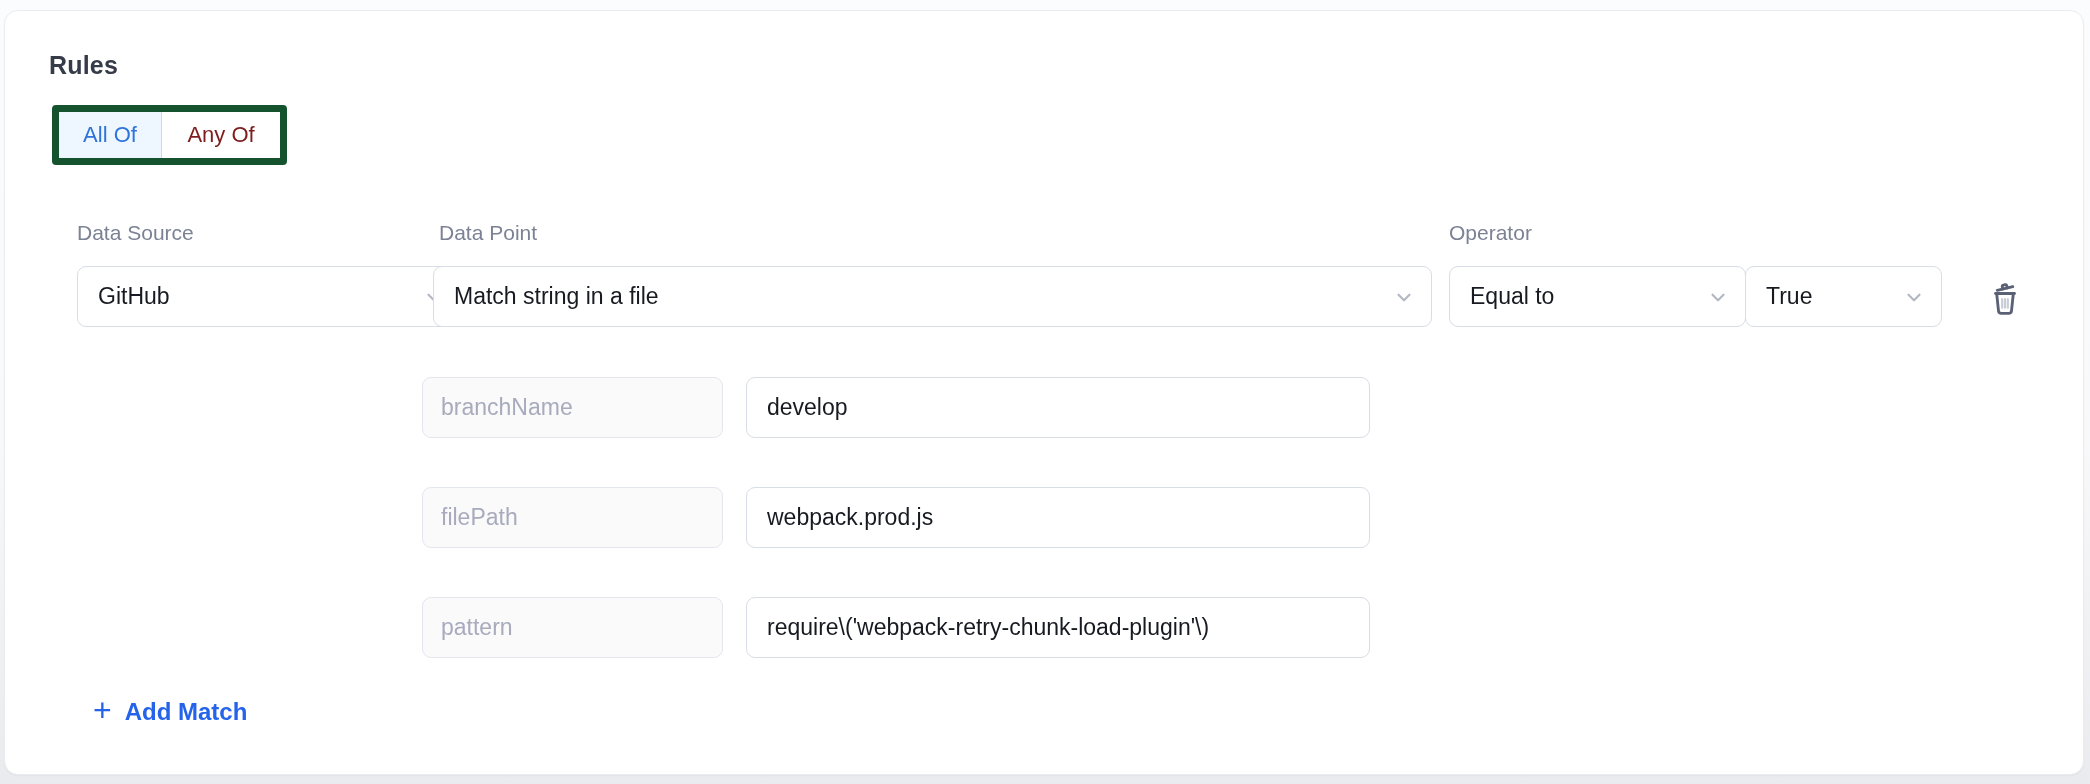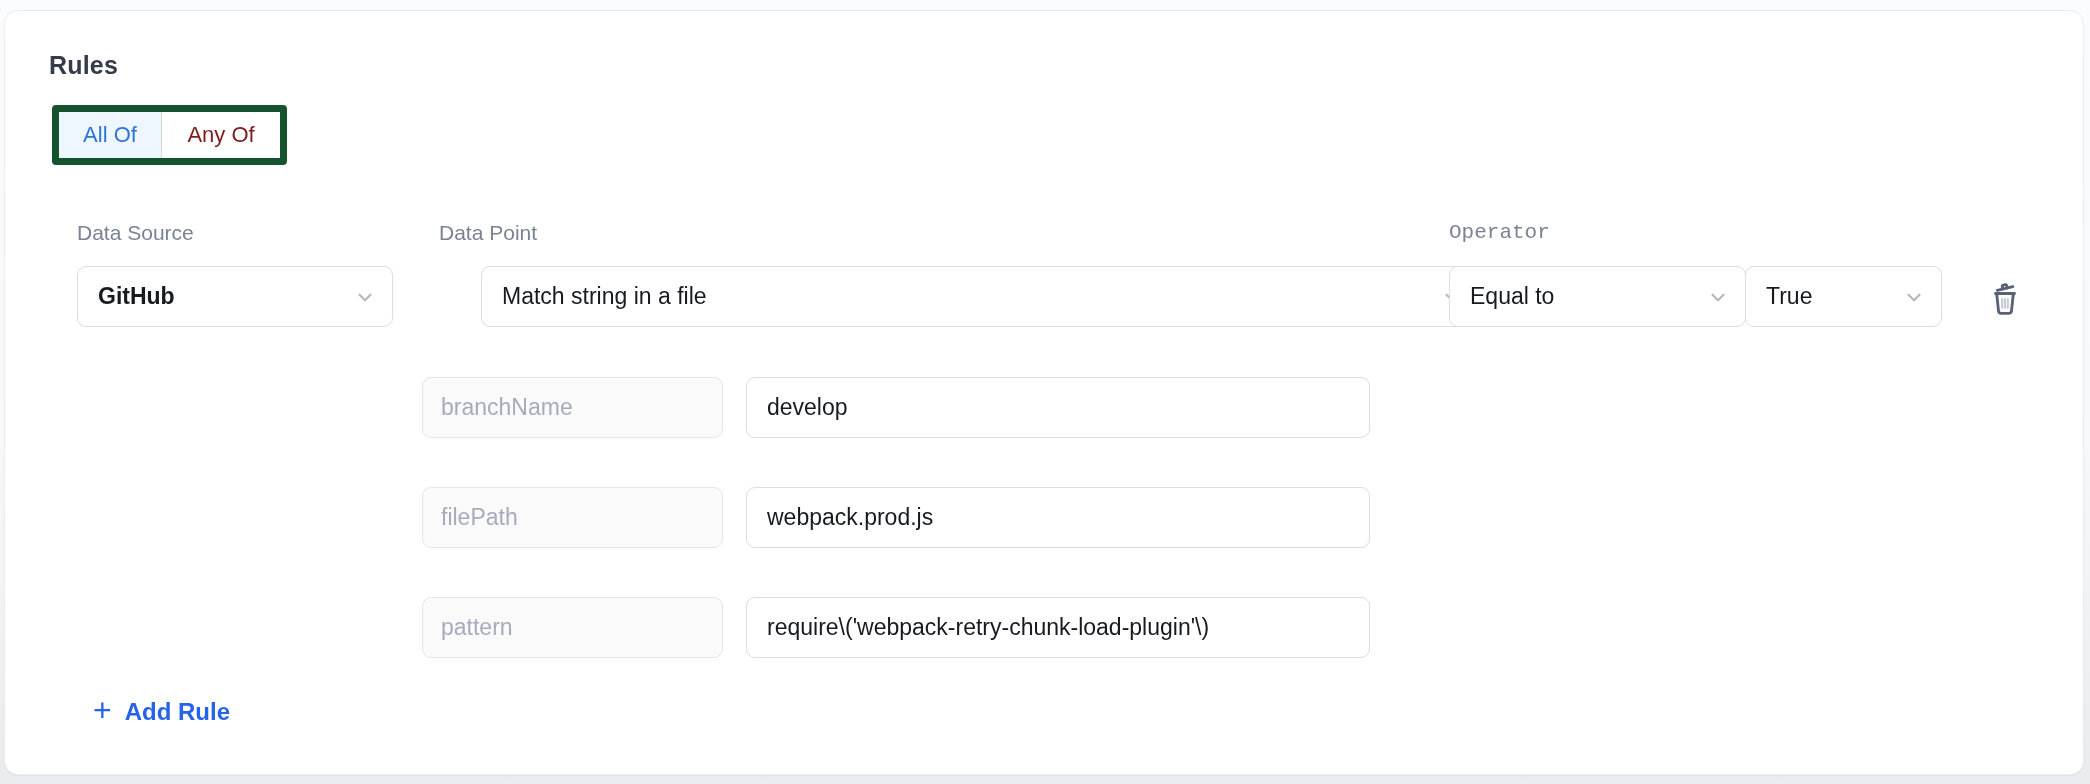--- a/index.html
+++ b/index.html
@@ -61,21 +61,21 @@
   .seg-any { width: 118px; }
 
   .col-label {
     position: absolute;
     top: 210px;
     font-size: 21px;
     color: #7b8294;
   }
   .lbl-ds { left: 72px; }
   .lbl-dp { left: 434px; }
-  .lbl-op { left: 1444px; font-family: Liberation Mono, monospace; }
+  .lbl-op { left: 1444px; }
 
   .select {
     position: absolute;
     top: 255px;
     height: 61px;
     background: #fff;
     border: 1px solid #d9dde6;
     border-radius: 9px;
     display: flex;
     align-items: center;
@@ -84,22 +84,22 @@
     font-size: 23px;
     color: #171a21;
     white-space: nowrap;
     overflow: hidden;
   }
   .select .chev {
     position: absolute;
     right: 16px;
     width: 22px; height: 22px;
   }
-  .sel-ds  { left: 72px;   width: 316px; font-weight: bold; }
-  .sel-dp  { left: 428px;  width: 999px; margin-left: 48px; }
+  .sel-ds  { left: 72px;   width: 385px; }
+  .sel-dp  { left: 428px;  width: 999px; }
   .sel-op  { left: 1444px; width: 297px; }
   .sel-val { left: 1740px; width: 197px; }
 
   .trash-btn {
     position: absolute;
     left: 1976px; top: 262px;
     width: 48px; height: 48px;
     background: none;
     border: none;
     cursor: pointer;
@@ -224,16 +224,16 @@
   <input class="param-val row-1" type="text" value="develop" style="">
 
   <input class="param-key row-2" type="text" placeholder="filePath" style="">
   <input class="param-val row-2" type="text" value="webpack.prod.js" style="">
 
   <input class="param-key row-3" type="text" placeholder="pattern" style="">
   <input class="param-val row-3" type="text" value="require\('webpack-retry-chunk-load-plugin'\)" style="">
 
   <button class="add-rule">
     <span class="plus">+</span>
-    <span>Add Rule</span>
+    <span>Add Match</span>
   </button>
 
 </div>
 
 </body></html>

